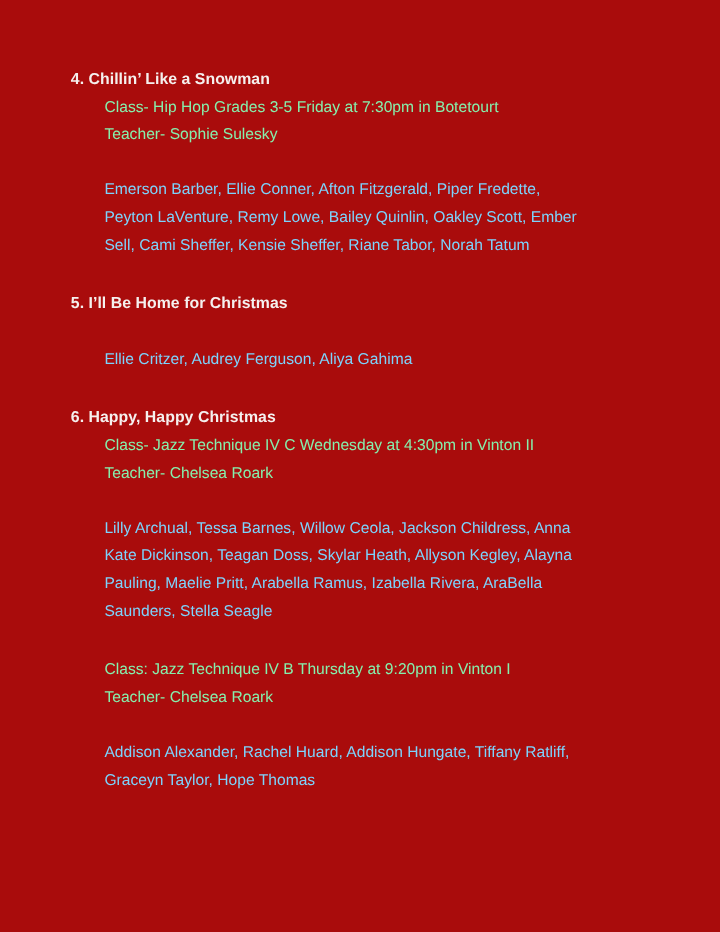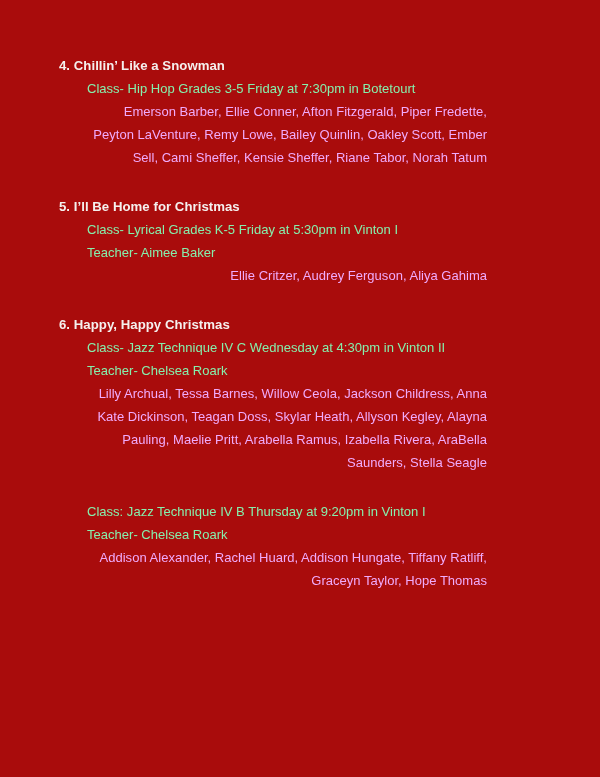--- a/index.html
+++ b/index.html
@@ -42,47 +42,45 @@
   .detail-line {
     font-size: 13px;
     font-weight: normal;
     line-height: 23px;
     color: #86efac;
     letter-spacing: 0.02px;
     white-space: nowrap;
   }
   .roster {
     margin-left: 28px;
+    margin-top: 23px;
     font-size: 13px;
     line-height: 23px;
-    color: #f0abfc;
+    color: #7dd3fc;
     letter-spacing: 0.02px;
     width: 400px;
-    text-align: right;
+    text-align: left;
   }
 </style>
 </head>
 <body>
 
 <div class="page">
 
   <div class="routine">
     <div class="routine-title">4. Chillin’ Like a Snowman</div>
     <div class="detail-block">
       <div class="detail-line">Class- Hip Hop Grades 3-5 Friday at 7:30pm in Botetourt</div>
+      <div class="detail-line">Teacher- Sophie Sulesky</div>
     </div>
     <div class="roster">Emerson Barber, Ellie Conner, Afton Fitzgerald, Piper Fredette, Peyton LaVenture, Remy Lowe, Bailey Quinlin, Oakley Scott, Ember Sell, Cami Sheffer, Kensie Sheffer, Riane Tabor, Norah Tatum</div>
   </div>
 
   <div class="routine">
     <div class="routine-title">5. I’ll Be Home for Christmas</div>
-    <div class="detail-block">
-      <div class="detail-line">Class- Lyrical Grades K-5 Friday at 5:30pm in Vinton I</div>
-      <div class="detail-line">Teacher- Aimee Baker</div>
-    </div>
     <div class="roster">Ellie Critzer, Audrey Ferguson, Aliya Gahima</div>
   </div>
 
   <div class="routine">
     <div class="routine-title">6. Happy, Happy Christmas</div>
     <div class="detail-block">
       <div class="detail-line">Class- Jazz Technique IV C Wednesday at 4:30pm in Vinton II</div>
       <div class="detail-line">Teacher- Chelsea Roark</div>
     </div>
     <div class="roster">Lilly Archual, Tessa Barnes, Willow Ceola, Jackson Childress, Anna Kate Dickinson, Teagan Doss, Skylar Heath, Allyson Kegley, Alayna Pauling, Maelie Pritt, Arabella Ramus, Izabella Rivera, AraBella Saunders, Stella Seagle</div>

